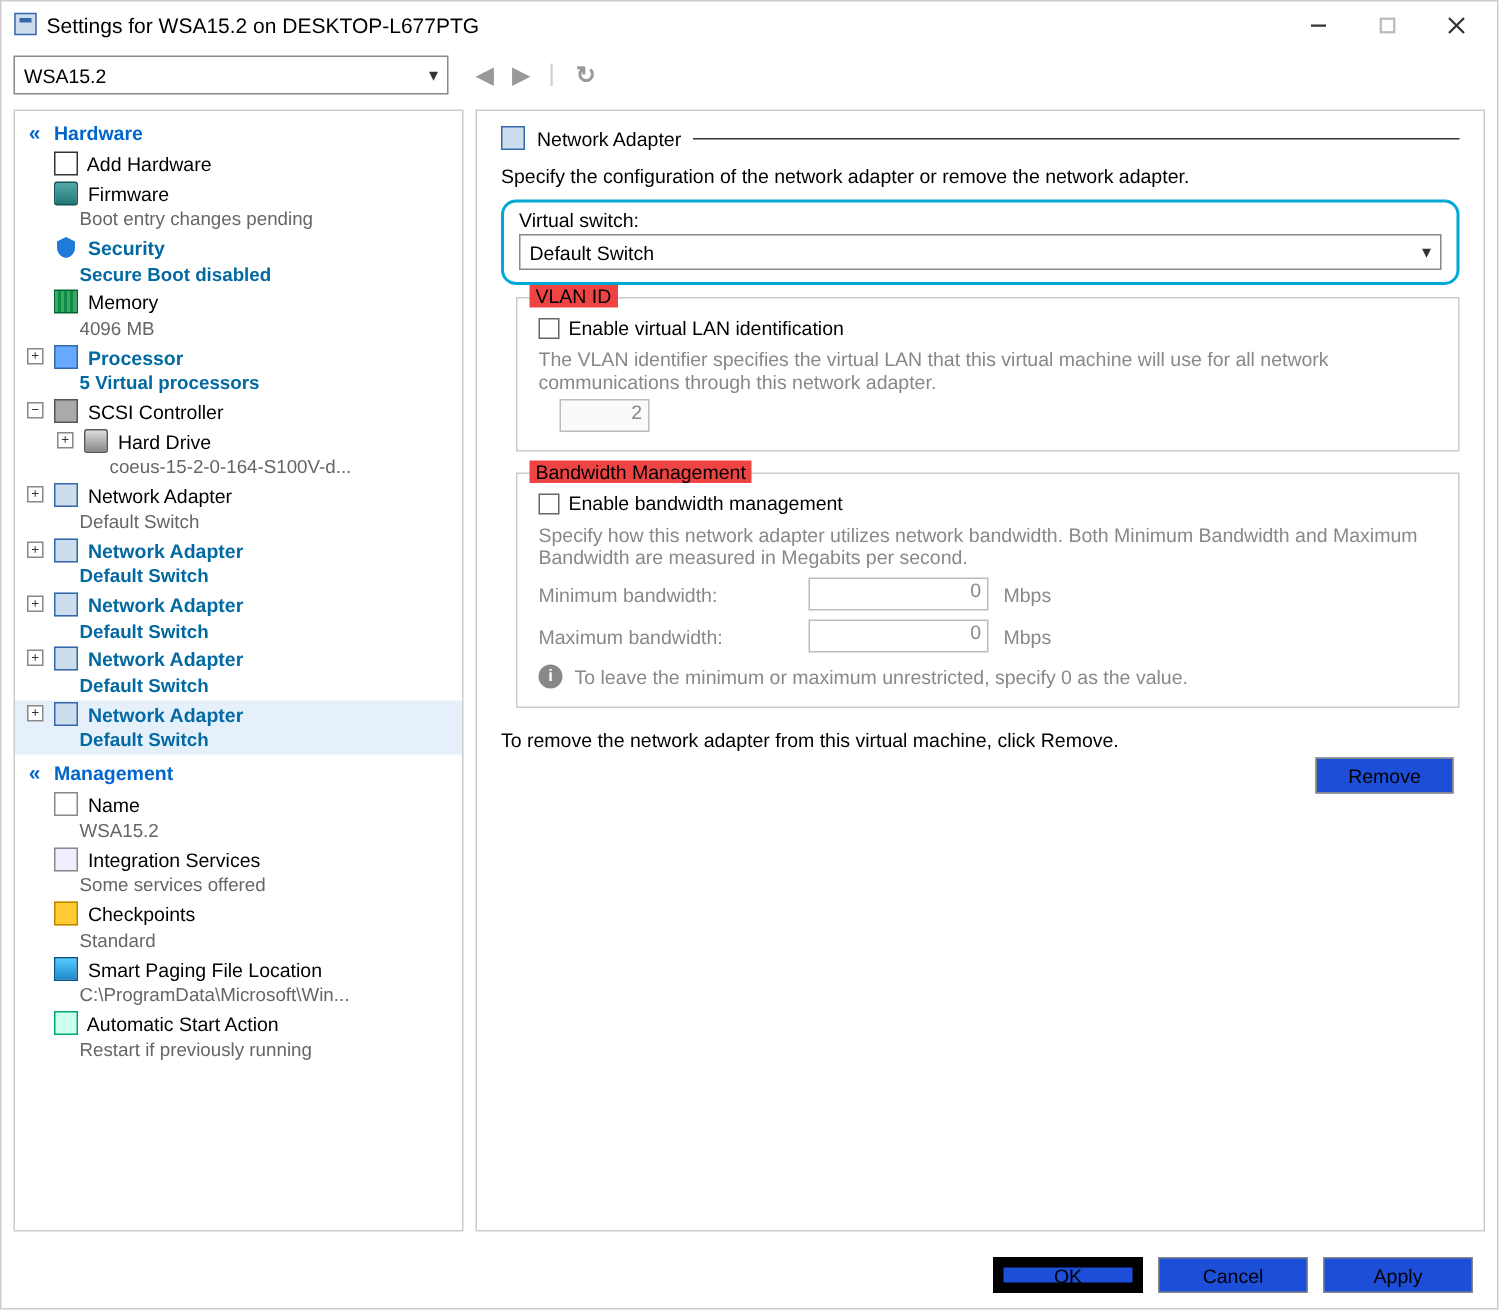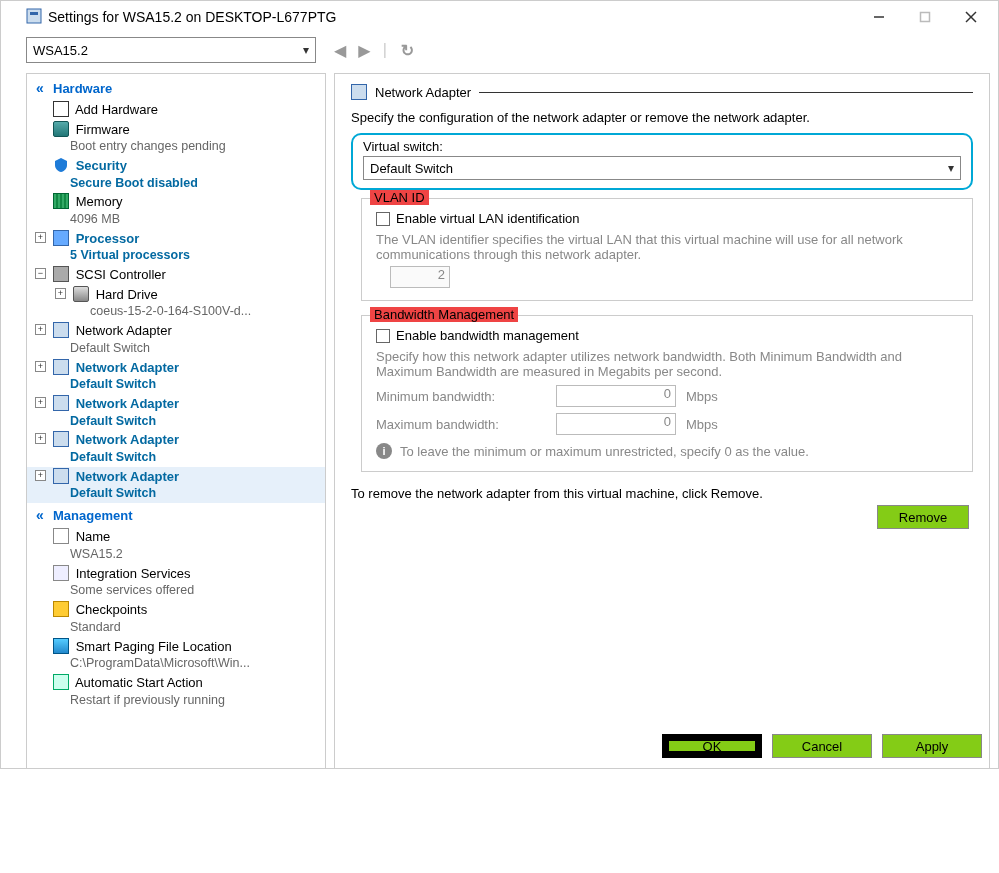--- a/index.html
+++ b/index.html
@@ -5,25 +5,24 @@
   * { box-sizing: border-box; }
   body {
     margin: 0;
     font-family: "Segoe UI", Tahoma, sans-serif;
     background: #fff;
     font-size: 13px;
     color: #000;
   }
   .window {
     width: 999px;
-    height: 769px;
+    height: 873px;
     border: 1px solid #ccc;
     position: relative;
     background: #fff;
-    padding-left: 17px;
   }
   .titlebar {
     display: flex;
     align-items: center;
     height: 32px;
     padding: 0 4px;
   }
   .titlebar .ic { margin: 0 6px 0 4px; }
   .titlebar .title { flex: 1; font-size: 14px; }
   .winbtns { display: flex; }
@@ -153,21 +152,21 @@
   .bw-row { display:flex; align-items:center; gap:10px; margin:6px 0; }
   .bw-row .lab { width:170px; color:#888; }
   .bw-row .inp { width:120px; height:22px; border:1px solid #bbb; text-align:right; padding:0 4px; color:#888; background:#fff; }
   .info-row { display:flex; align-items:center; gap:8px; margin-top:8px; color:#888; }
   .info-ic { width:16px; height:16px; border-radius:50%; background:#888; color:#fff; font-weight:bold; font-size:11px; display:flex; align-items:center; justify-content:center; }
   .vlan-inp { width:60px; height:22px; border:1px solid #bbb; text-align:right; padding:0 4px; color:#888; margin-left:14px; margin-top:4px; background:#fafafa; }
   .remove-row { display:flex; justify-content:flex-end; margin-top:4px; padding-right:4px;}
   .btn {
     height:24px; min-width:92px;
     border:1px solid #888;
-    background:#84cc16;
+    background:#1d4ed8;
     padding:0 14px;
     display:inline-flex; align-items:center; justify-content:center;
     font-size:13px;
   }
   .footer {
     position:absolute;
     bottom:10px; right:16px;
     display:flex; gap:10px;
   }
   .footer .btn { min-width:100px; }

